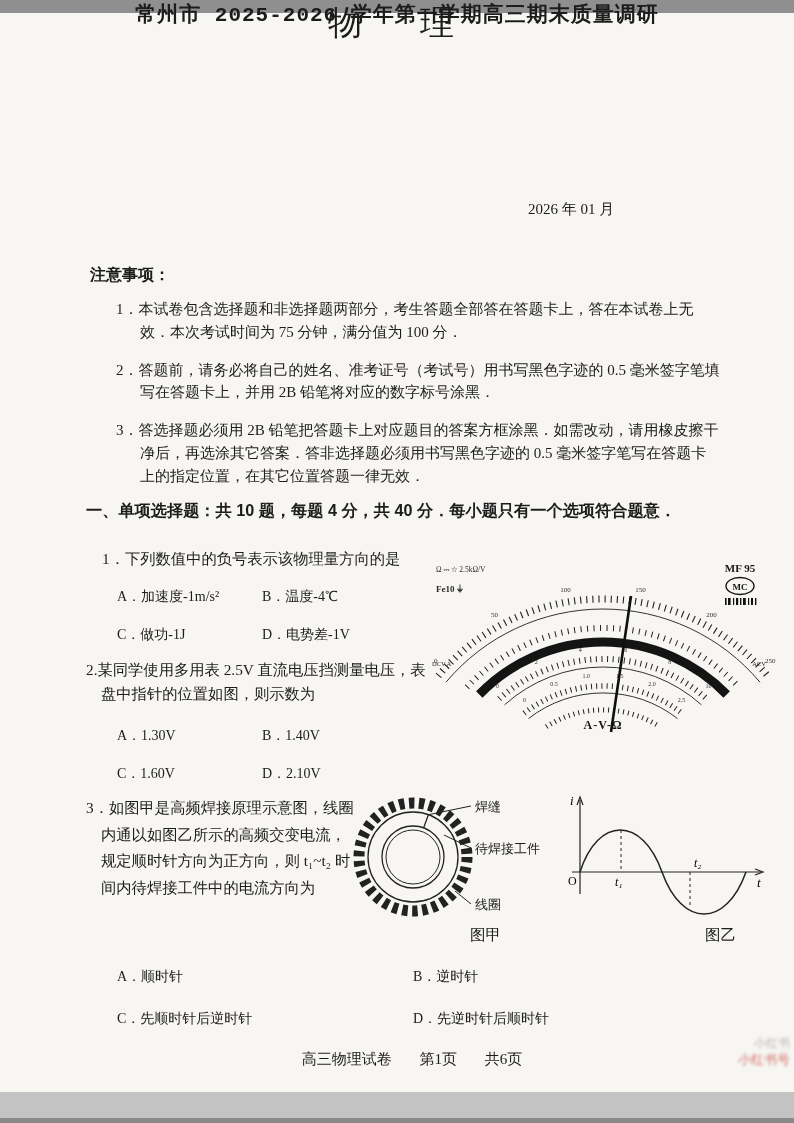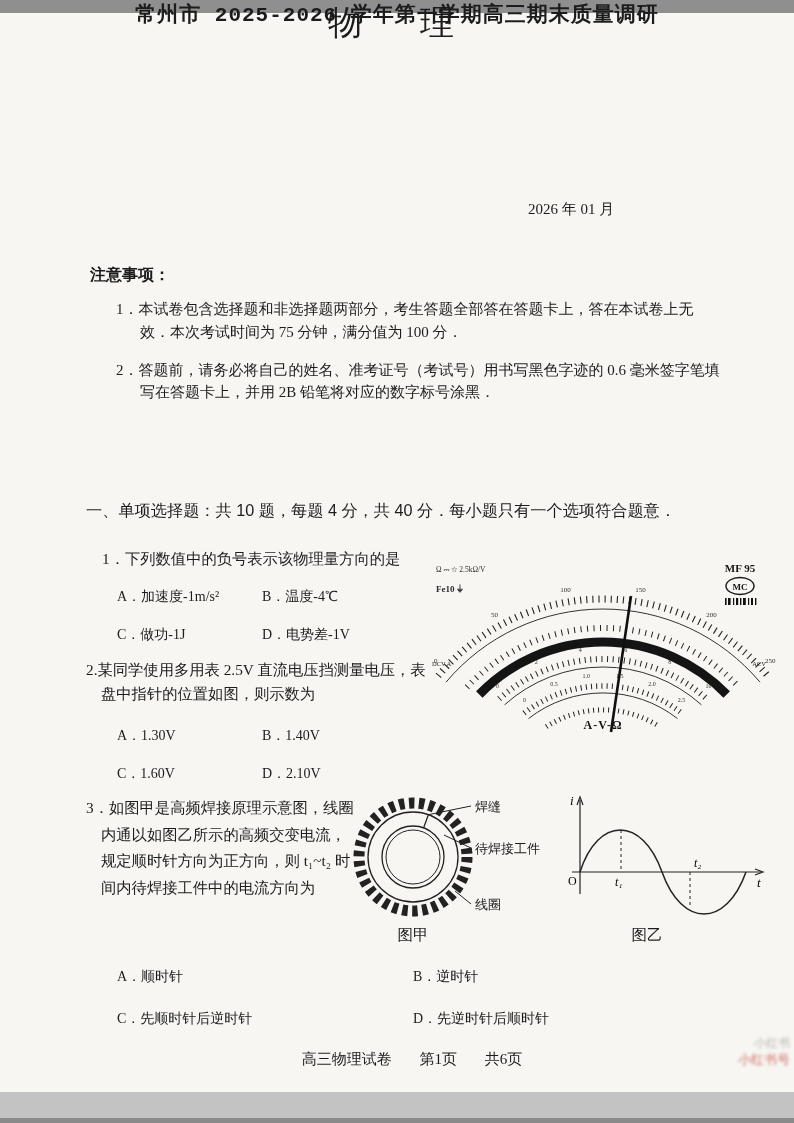--- a/index.html
+++ b/index.html
@@ -21,32 +21,32 @@
   .subject-line{left:0;top:176;width:100%;text-align:center}
   .subject{font-family:"Liberation Sans",sans-serif;font-weight:normal;font-size:34px;letter-spacing:12px}
   .exam-date{left:528px;top:200px;font-size:15px}
 
   .notice-title{left:90px;top:265px;font-family:"Liberation Sans",sans-serif;font-weight:bold;font-size:16px}
   .notices{left:116px;top:298px;width:604px}
   .notice-item{font-size:15px;line-height:1.52;margin-bottom:15px;
     padding-left:24px;text-indent:-24px}
 
   .section-title{left:86px;top:500px;width:694px;
-    font-family:"Liberation Sans",sans-serif;font-weight:normal;font-size:16.2px}
+    font-family:"Liberation Sans",sans-serif;font-weight:bold;font-size:16.2px}
 
   .stem{font-size:15.3px}
   .q1-stem{left:102px;top:549px;width:360px}
   .q2-stem{left:86px;top:658px;width:352px;padding-left:15px;text-indent:-15px;line-height:1.55}
   .q3-stem{left:86px;top:795px;width:268px;padding-left:15px;text-indent:-15px;line-height:1.74}
   .opt{position:absolute;font-size:14px}
 
   .meter-wrap{left:428px;top:556px;width:348px;height:182px}
   .fig1-wrap{left:325px;top:792px;width:250px;height:150px}
   .fig2-wrap{left:558px;top:792px;width:215px;height:140px}
-  .caption{position:absolute;top:925px;font-size:15.5px;text-align:center}
+  .caption{position:absolute;top:925px;font-size:15.5px;text-align:right}
   .caption-jia{left:325px;width:176px}
   .caption-yi{left:558px;width:178px}
 
   .footer{left:15px;top:1050px;width:100%;text-align:center;font-size:15px}
   .footer span{margin:0 12px}
 
   .watermark{left:698px;top:1036px;width:92px;text-align:right;line-height:1.3}
   .wm-gray{color:#b7b0ab;font-size:12px;filter:blur(1.6px)}
   .wm-red{color:#cf6a5e;font-size:13px;filter:blur(1.4px)}
 
@@ -63,21 +63,22 @@
 
 <div class="abs subject-line">
   <span class="subject">物　理</span>
 </div>
 <div class="abs exam-date">2026 年 01 月</div>
 
 <div class="abs notice-title">注意事项：</div>
 
 <div class="abs notices">
   <div class="notice-item">1．本试卷包含选择题和非选择题两部分，考生答题全部答在答题卡上，答在本试卷上无效．本次考试时间为 75 分钟，满分值为 100 分．</div>
-  <div class="notice-item">2．答题前，请务必将自己的姓名、准考证号（考试号）用书写黑色字迹的 0.6 毫米签字笔填写在答题卡上，并用 2B 铅笔将对应的数字标号涂黑．</div>
+  <div class="notice-item">2．答题前，请务必将自己的姓名、准考证号（考试号）用书写黑色字迹的 0.5 毫米签字笔填写在答题卡上，并用 2B 铅笔将对应的数字标号涂黑．</div>
+  <div class="notice-item">3．答选择题必须用 2B 铅笔把答题卡上对应题目的答案方框涂黑．如需改动，请用橡皮擦干净后，再选涂其它答案．答非选择题必须用书写黑色字迹的 0.5 毫米签字笔写在答题卡上的指定位置，在其它位置答题一律无效．</div>
 </div>
 
 <div class="abs section-title">一、单项选择题：共 10 题，每题 4 分，共 40 分．每小题只有一个选项符合题意．</div>
 
 <div class="abs stem q1-stem">1．下列数值中的负号表示该物理量方向的是</div>
 <div class="opt" style="left:117px;top:588px">A．加速度-1m/s²</div>
 <div class="opt" style="left:262px;top:588px">B．温度-4℃</div>
 <div class="opt" style="left:117px;top:626px">C．做功-1J</div>
 <div class="opt" style="left:262px;top:626px">D．电势差-1V</div>
 

